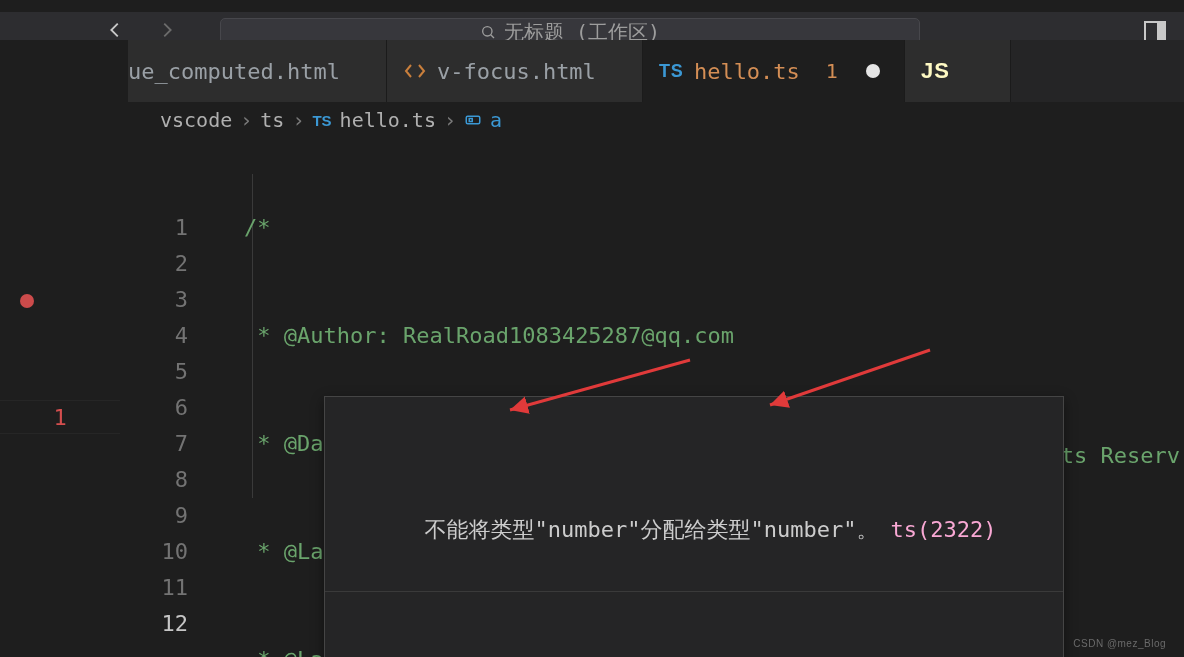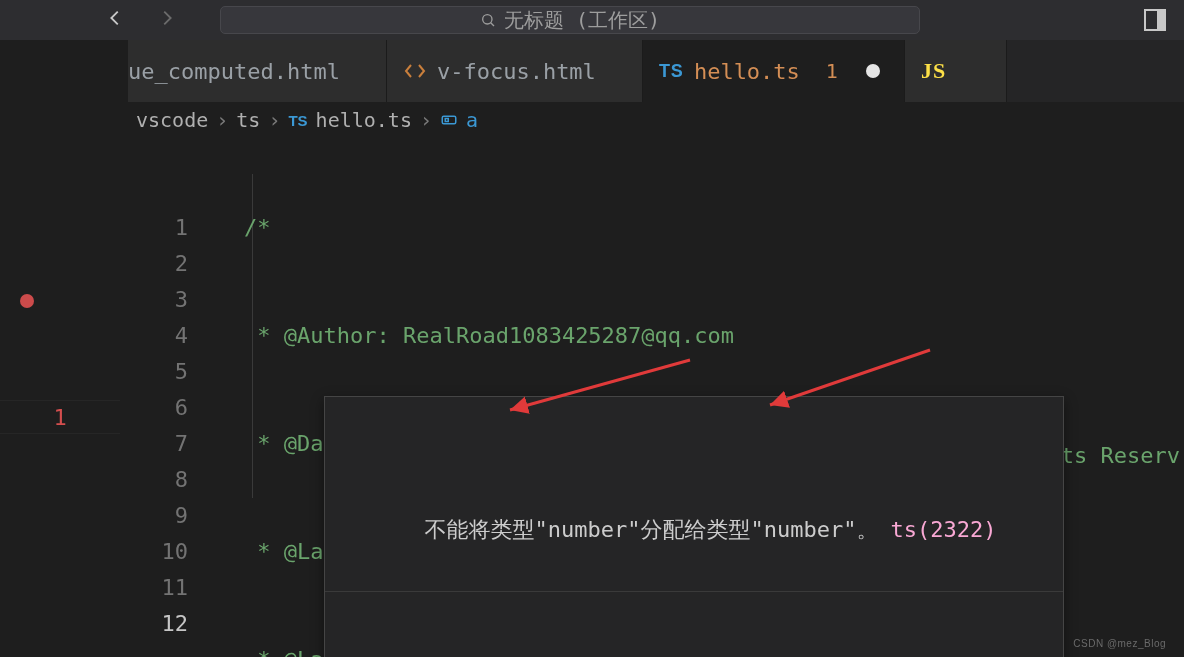--- a/index.html
+++ b/index.html
@@ -1,45 +1,45 @@
 <!DOCTYPE html>
 <html><head>
 <meta charset="utf-8">
 <style>
   * { margin:0; padding:0; box-sizing:border-box; }
   html,body { width:1184px; height:657px; overflow:hidden; font-family:"Consolas","Menlo",monospace; }
   body { background:#1e1e1e; color:#d4d4d4; }
 
   
-  .topbar { position:absolute; left:0; top:0; right:0; height:40px; background:#2d2d30; display:flex; align-items:center; }
+  .topbar { position:absolute; left:0; top:12px; right:0; height:40px; background:#2d2d30; display:flex; align-items:center; }
   .nav-arrows { display:flex; gap:30px; padding:0 24px 0 104px; }
   .nav-arrows svg { width:22px; height:22px; }
   .search-box { flex:0 0 700px; height:28px; background:#37373c; border:1px solid #47474c; border-radius:5px; display:flex; align-items:center; justify-content:center; gap:8px; font-size:20px; color:#9d9d9d; margin-left:18px; }
   .topbar-right { margin-left:auto; padding-right:18px; color:#bdbdbd; display:flex; align-items:center; }
   .layout-icon { width:22px; height:22px; border:2px solid #c8c8c8; position:relative; }
   .layout-icon::before { content:""; position:absolute; right:0; top:0; bottom:0; width:7px; background:#c8c8c8; }
 
   
   .tabstrip { position:absolute; left:0; top:40px; right:0; height:62px; background:#252526; display:flex; align-items:stretch; overflow:hidden; }
   .tab-overflow { width:128px; display:flex; align-items:center; justify-content:center; letter-spacing:3px; color:#bababa; font-size:22px; border-right:none; }
   .tab { display:flex; align-items:center; padding:0 24px 0 16px; gap:10px; font-size:22px; color:#9aa0a6; background:#2d2d2d; border-right:1px solid #1b1b1b; position:relative; }
   .tab.first-cut { padding-left:0; }
   .tab.active { background:#1e1e1e; }
   .tab .label { white-space:nowrap; }
   .tab .orange { color:#d48e55; }
   .dirty-count { color:#d48e55; padding-left:16px; font-size:20px; }
   .dirty-dot { width:14px; height:14px; border-radius:50%; background:#e6e6e6; margin-left:18px; }
   .tab-icon-empty { width:12px; }
   .ico-code { width:24px; height:24px; color:#c97f3c; }
   .ico-ts { font-family:"Segoe UI",sans-serif; color:#3b98d4; font-weight:700; font-size:18px; letter-spacing:1px; }
-  .ico-js { font-family:Liberation Serif, serif; color:#fde047; font-weight:700; font-size:22px; letter-spacing:1px; }
+  .ico-js { font-family:Liberation Sans, sans-serif; color:#fef9c3; font-weight:700; font-size:22px; letter-spacing:1px; }
   .js-tab { background:#2d2d2d; }
 
   
-  .crumb { position:absolute; left:120px; top:102px; right:0; height:36px; background:#1e1e1e; display:flex; align-items:center; font-size:20px; color:#b0b0b0; gap:8px; padding-left:16px; }
+  .crumb { position:absolute; left:144px; top:102px; right:0; height:36px; background:#1e1e1e; display:flex; align-items:center; font-size:20px; color:#b0b0b0; gap:8px; padding-left:16px; }
   .crumb .sep { color:#797979; }
   .crumb .ts { color:#3b98d4; font-weight:700; font-family:"Segoe UI",sans-serif; font-size:15px; }
   .crumb .sym { color:#3b98d4; }
   .sym-icon { width:18px; height:18px; }
 
   
   .leftcol { position:absolute; left:0; top:40px; width:128px; bottom:0; background:#1e1e1e; }
   .err-chip { position:absolute; left:0; width:120px; height:34px; background:#1e1e1e; display:flex; align-items:center; color:#d44e4e; font-size:22px; justify-content:center; border-top:1px solid rgba(255,255,255,.04); border-bottom:1px solid rgba(255,255,255,.04);}
   .err-chip.redline { top:360px; }
 

